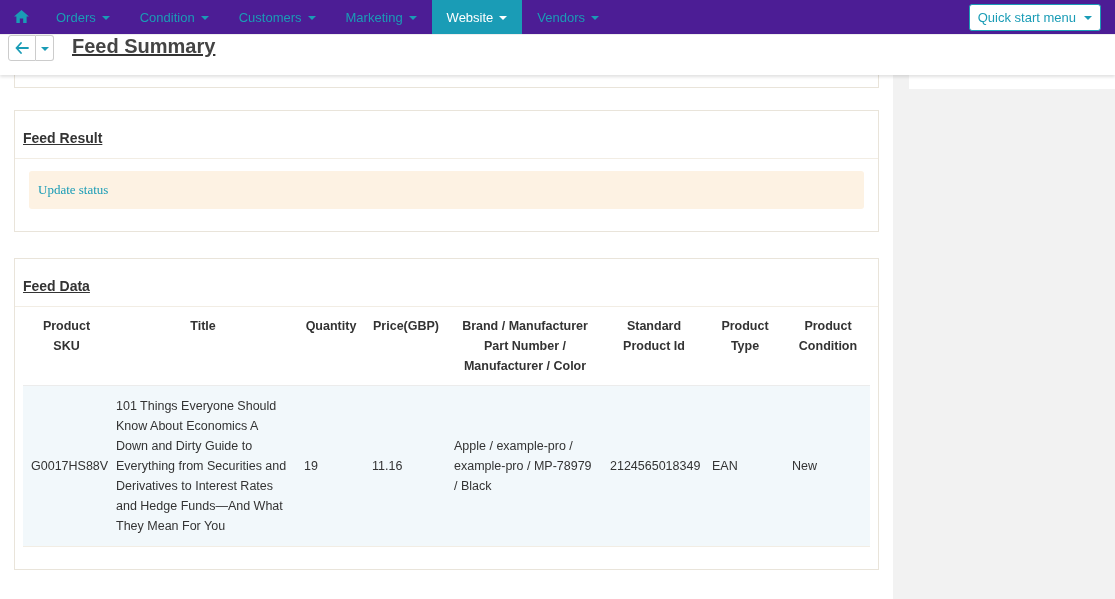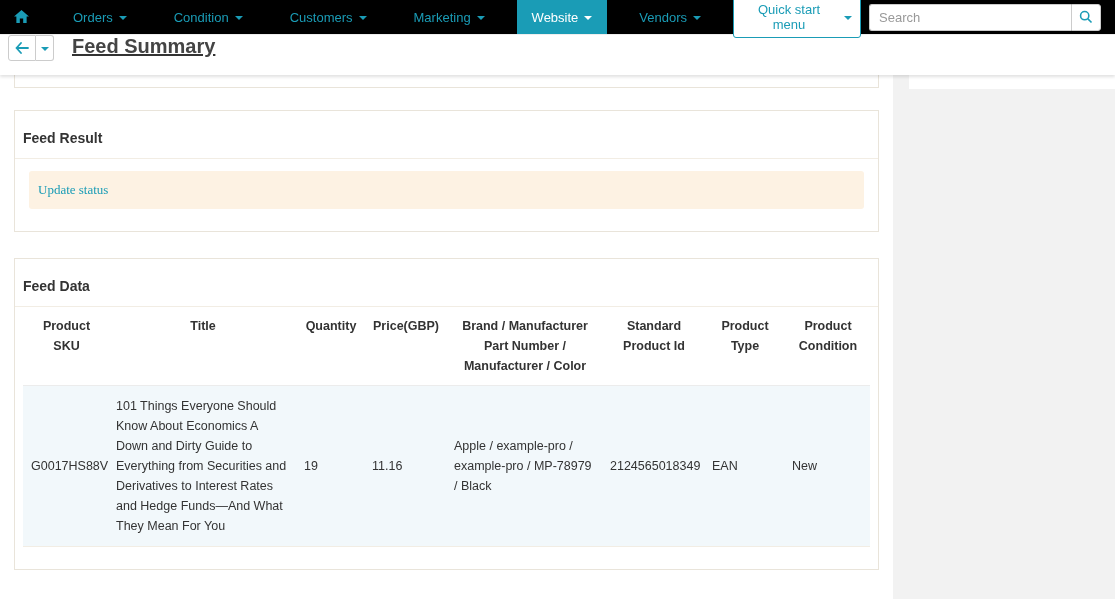--- a/index.html
+++ b/index.html
@@ -6,22 +6,22 @@
   html, body { margin: 0; padding: 0; }
   body {
     width: 1115px; height: 599px;
     font-family: "Liberation Sans", sans-serif;
     font-size: 13px; color: #333;
     background: #fff; overflow: hidden;
   }
 
   
   .topnav {
-    height: 35px; background: #000000; display: flex; align-items: stretch;
-    border-bottom: 1px solid #eee; position: relative; z-index: 5; gap: 17px;
+    height: 35px; background: #4c1d95; display: flex; align-items: stretch;
+    border-bottom: 1px solid #eee; position: relative; z-index: 5;
   }
   .nav-item {
     display: flex; align-items: center; gap: 6px; padding: 0 15px;
     color: #1a9cb6; cursor: pointer; font-size: 13px; white-space: nowrap;
   }
   .nav-item.home { padding: 0 12px 0 14px; }
   .nav-item.active { background: #1a9cb6; color: #fff; }
   .caret {
     display: inline-block; width: 0; height: 0;
     border-left: 4px solid transparent; border-right: 4px solid transparent;
@@ -70,21 +70,21 @@
   .main-col { width: 893px; background: #fff; overflow: hidden; }
   .filler-col { flex: 1; background: #f2f2f2; position: relative; }
   .filler-white { position: absolute; top: 0; right: 0; width: 206px; height: 14px; background: #fff; }
 
   .card {
     margin: 0 14px; border: 1px solid #e9e4da; background: #fff;
   }
   .card-remnant { height: 13px; border-top: none; }
   .card-title {
     font-size: 14px; font-weight: bold; color: #333;
-    padding: 19px 8px 12px 8px; border-bottom: 1px solid #f2ede4;
+    padding: 19px 8px 12px 8px; border-bottom: 1px solid #f2ede4; text-decoration: underline;
   }
   .alert-wrap { padding: 12px 14px 22px 14px; }
   .alert {
     background: #fdf2e3; border-radius: 3px; padding: 11px 9px; font-size: 13px;
   }
   .alert a { color: #1a9cb6; text-decoration: none; cursor: pointer; font-family: Liberation Serif, serif; }
 
   .table-wrap { padding: 0 8px 22px 8px; }
   table.feed { width: 100%; border-collapse: collapse; table-layout: fixed; font-size: 12.5px; }
   table.feed th {
@@ -136,31 +136,20 @@
   <div class="nav-item">
     <span>Vendors</span>
     <span class="caret"></span>
   </div>
 
   <div class="nav-right">
     <button class="quickstart-btn">
       <span>Quick start menu</span>
       <span class="caret"></span>
     </button>
-    <div class="search-group">
-      <input type="text" placeholder="Search" style="">
-      <button class="search-btn">
-        <span>
-          <svg width="14" height="14" viewBox="0 0 16 16">
-            <circle cx="6.5" cy="6.5" r="4.7" fill="none" stroke="#1a9cb6" stroke-width="1.8"></circle>
-            <line x1="10.2" y1="10.2" x2="14.3" y2="14.3" stroke="#1a9cb6" stroke-width="1.8"></line>
-          </svg>
-        </span>
-      </button>
-    </div>
   </div>
 </div>
 
 <div class="page-header">
   <div class="btn-group">
     <button class="hdr-btn back">
       <span>
         <svg width="14" height="12" viewBox="0 0 14 12">
             <path d="M6 1 L1.5 6 L6 11 M1.5 6 H13" fill="none" stroke="#1a9cb6" stroke-width="1.8" stroke-linecap="round" stroke-linejoin="round"></path>
           </svg>

